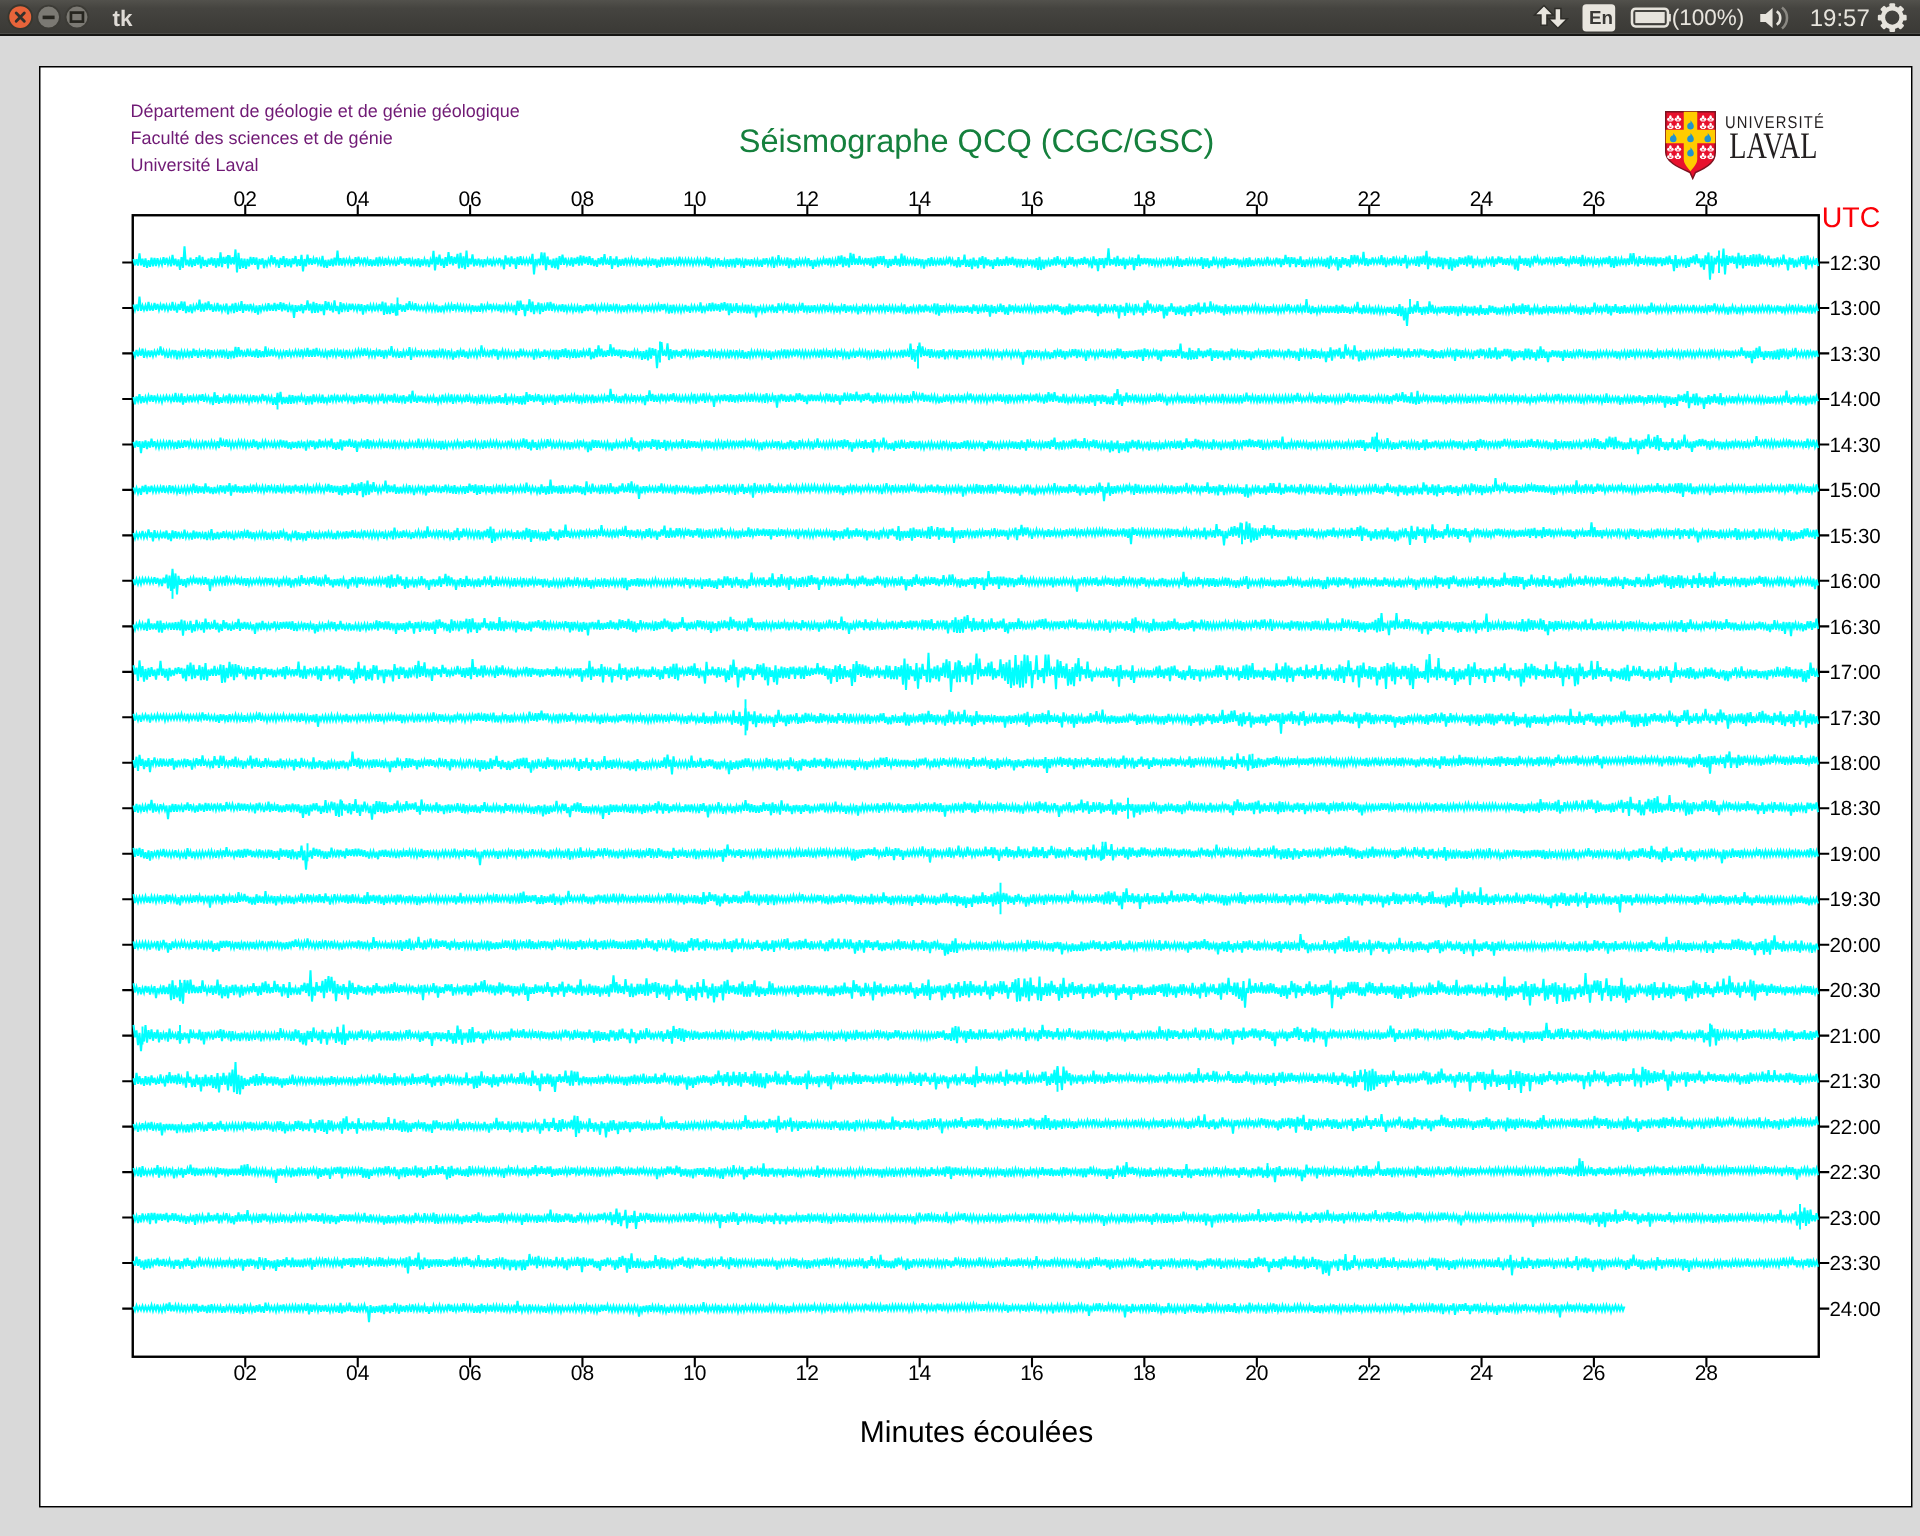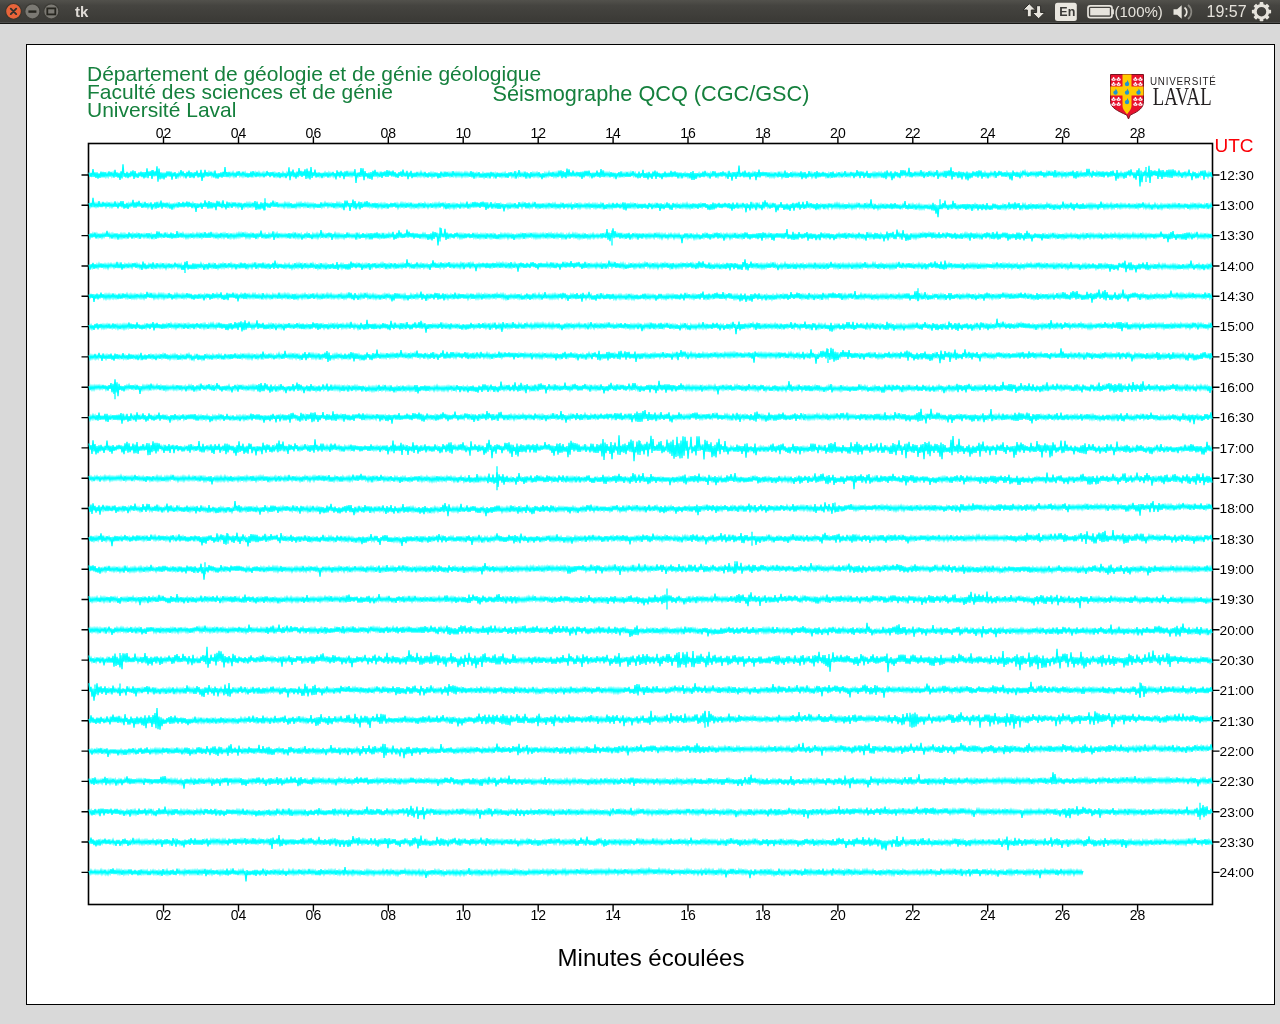--- a/index.html
+++ b/index.html
@@ -1,19 +1,19 @@
 <!DOCTYPE html>
 <html><head><meta charset="utf-8"><title>tk</title><style>
 *{margin:0;padding:0;box-sizing:border-box}
 html,body{width:1280px;height:1024px;background:#d9d9d9;overflow:hidden;font-family:"Liberation Sans",sans-serif}
 #page{position:absolute;left:26px;top:44px;width:1249px;height:961px;background:#fff;border:1.5px solid #000}
 svg{position:absolute;left:0;top:0}
-.hdr{position:absolute;left:87px;top:64.6px;font-size:21px;line-height:18.4px;color:#15803d}
+.hdr{position:absolute;left:87px;top:64.6px;font-size:12px;line-height:18.4px;color:#701a75}
 .ttl{position:absolute;left:330px;top:81.4px;width:642px;text-align:center;font-size:21.7px;color:#15803d}
-.xlab{position:absolute;left:330px;top:943.6px;width:642px;text-align:center;font-size:24px;color:#000}
+.xlab{position:absolute;left:330px;top:943.6px;width:642px;text-align:center;font-size:20px;color:#000}
 </style></head>
 <body>
 <div id="page"></div>
 <div class="hdr">Département de géologie et de génie géologique<br>Faculté des sciences et de génie<br>Université Laval</div>
 <div class="ttl">Séismographe QCQ (CGC/GSC)</div>
 <div class="xlab">Minutes écoulées</div>
 <svg width="1280" height="1024" viewBox="0 0 1280 1024">
 <g font-family="Liberation Sans,sans-serif" font-size="14" fill="#000">
 <rect x="88.5" y="143.5" width="1124.0" height="761.0" fill="none" stroke="#000" stroke-width="1.6"></rect>
       <path d="M163.5 136.5V143.5M163.5 904.5V911.5M238.5 136.5V143.5M238.5 904.5V911.5M313.4 136.5V143.5M313.4 904.5V911.5M388.3 136.5V143.5M388.3 904.5V911.5M463.2 136.5V143.5M463.2 904.5V911.5M538.2 136.5V143.5M538.2 904.5V911.5M613.1 136.5V143.5M613.1 904.5V911.5M688.0 136.5V143.5M688.0 904.5V911.5M762.9 136.5V143.5M762.9 904.5V911.5M837.9 136.5V143.5M837.9 904.5V911.5M912.8 136.5V143.5M912.8 904.5V911.5M987.7 136.5V143.5M987.7 904.5V911.5M1062.6 136.5V143.5M1062.6 904.5V911.5M1137.6 136.5V143.5M1137.6 904.5V911.5M81.5 175.0H88.5M1212.5 175.0H1219.5M81.5 205.3H88.5M1212.5 205.3H1219.5M81.5 235.6H88.5M1212.5 235.6H1219.5M81.5 266.0H88.5M1212.5 266.0H1219.5M81.5 296.3H88.5M1212.5 296.3H1219.5M81.5 326.6H88.5M1212.5 326.6H1219.5M81.5 356.9H88.5M1212.5 356.9H1219.5M81.5 387.2H88.5M1212.5 387.2H1219.5M81.5 417.6H88.5M1212.5 417.6H1219.5M81.5 447.9H88.5M1212.5 447.9H1219.5M81.5 478.2H88.5M1212.5 478.2H1219.5M81.5 508.5H88.5M1212.5 508.5H1219.5M81.5 538.8H88.5M1212.5 538.8H1219.5M81.5 569.2H88.5M1212.5 569.2H1219.5M81.5 599.5H88.5M1212.5 599.5H1219.5M81.5 629.8H88.5M1212.5 629.8H1219.5M81.5 660.1H88.5M1212.5 660.1H1219.5M81.5 690.4H88.5M1212.5 690.4H1219.5M81.5 720.8H88.5M1212.5 720.8H1219.5M81.5 751.1H88.5M1212.5 751.1H1219.5M81.5 781.4H88.5M1212.5 781.4H1219.5M81.5 811.7H88.5M1212.5 811.7H1219.5M81.5 842.0H88.5M1212.5 842.0H1219.5M81.5 872.4H88.5M1212.5 872.4H1219.5" stroke="#000" stroke-width="1.4" fill="none"></path>

